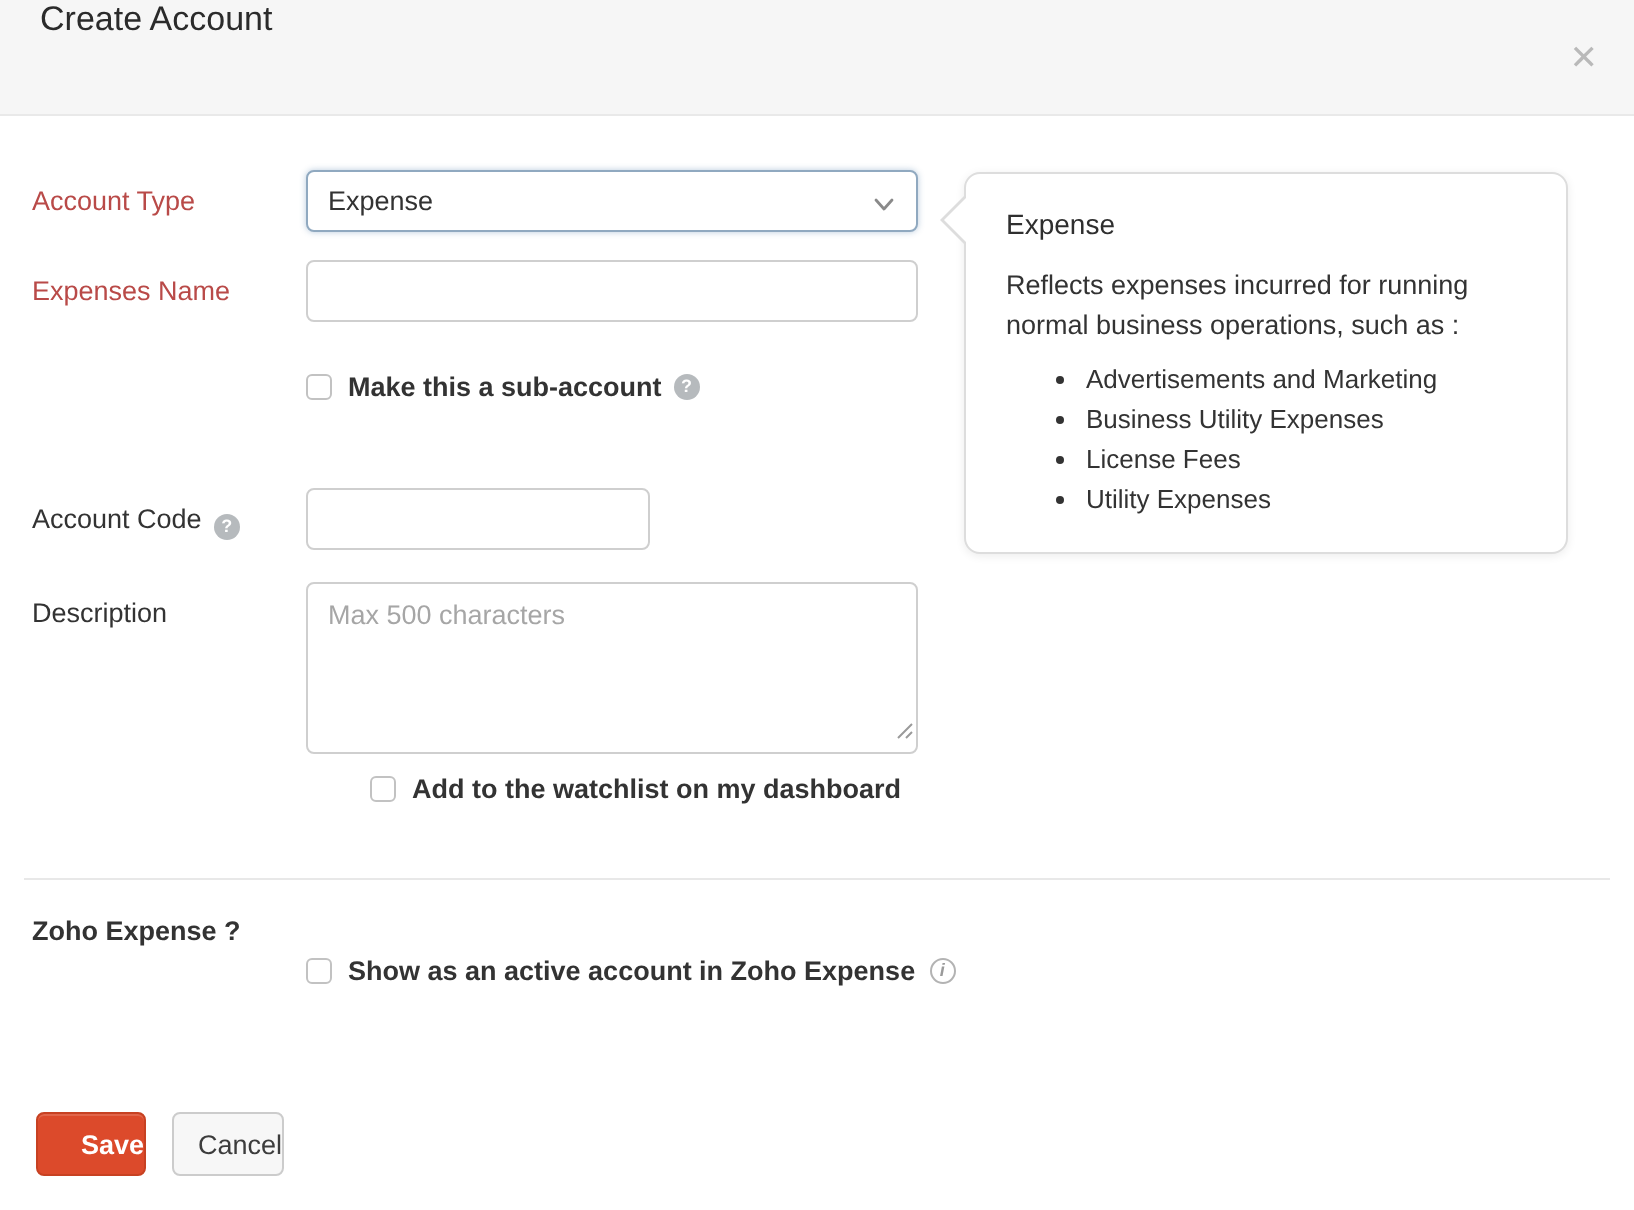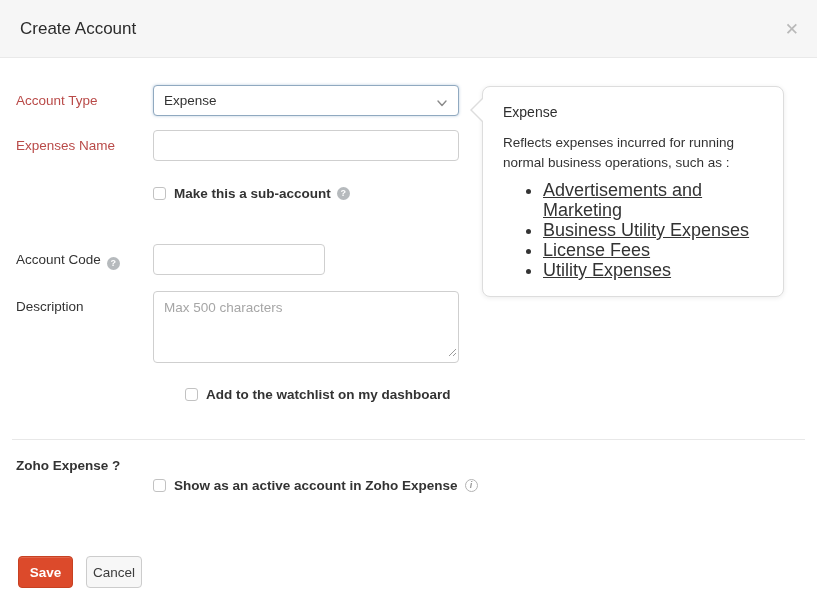--- a/index.html
+++ b/index.html
@@ -7,21 +7,21 @@
   body {
     font-family:"Liberation Sans","DejaVu Sans",sans-serif;
     background:#fff; color:#333; overflow:hidden;
   }
   .dialog { position:relative; width:817px; height:605px; background:#fff; }
 
   
   .dlg-header {
     position:absolute; left:0; top:0; width:817px; height:58px;
     background:#f6f6f6; border-bottom:1px solid #e9e9e9;
-    display:flex; align-items:center;
+    display:flex; 
   }
   .dlg-title { margin-left:20px; font-size:17px; color:#2b2b2b; font-weight:400; }
   .dlg-close {
     position:absolute; right:18px; top:50%; transform:translateY(-50%);
     font-size:17px; color:#b9b9b9; cursor:pointer; line-height:1;
     background:none; border:none; font-family:inherit;
   }
 
   
   .flabel { position:absolute; left:16px; font-size:13.5px; color:#333; }
@@ -59,36 +59,36 @@
     background:#b6babd; color:#fff; font-size:9px; font-weight:700;
     text-align:center; line-height:13px; margin-left:6px; vertical-align:-2px;
   }
   .i-icon {
     display:inline-block; width:13px; height:13px; border-radius:50%;
     border:1px solid #b3b3b3; color:#9a9a9a; font-size:9px; font-style:italic;
     font-weight:700; text-align:center; line-height:11px; margin-left:7px;
   }
 
   
-  .desc-wrap { position:absolute; left:153px; top:291px; width:306px; height:72px; }
+  .desc-wrap { position:absolute; left:153px; top:291px; width:306px; height:86px; }
   .desc-area {
     width:100%; height:100%; resize:none;
     border:1px solid #cfcfcf; border-radius:4px;
     font-family:inherit; font-size:13.5px; color:#333; padding:8px 10px;
     outline:none;
   }
   .desc-area::placeholder { color:#a6a6a6; }
   .resize-handle { position:absolute; right:2px; bottom:2px; }
 
   .divider { position:absolute; left:12px; right:12px; top:439px; height:1px; background:#e8e8e8; }
 
   
   .btn {
     position:absolute; top:556px; height:32px; border-radius:4px;
-    font-family:inherit; font-size:13.5px; cursor:pointer;
+    font-family:inherit; font-size:13.5px; cursor:pointer;text-align:right;
   }
   .btn-save {
     left:18px; width:55px; background:#dc4a2b; border:1px solid #c74122;
     color:#fff; font-weight:700;
     box-shadow:inset 0 1px 0 rgba(255,255,255,.15);
   }
   .btn-cancel {
     left:86px; width:56px; background:#f7f7f7; border:1px solid #ccc; color:#3c3c3c;
   }
 
@@ -105,21 +105,21 @@
     left:-13px; top:10px;
     border-width:13px 13px 13px 0; border-color:transparent #ddd transparent transparent;
   }
   .tooltip .arrow::after {
     content:""; left:1.5px; top:-12px;
     border-width:12px 12px 12px 0; border-color:transparent #fff transparent transparent;
   }
   .tt-title { font-size:14px; color:#2f2f2f; font-weight:400; margin-bottom:13px; }
   .tt-body { font-size:13.5px; color:#333; line-height:20px; }
   .tt-list { margin-top:7px; padding-left:40px; }
-  .tt-list li { font-size:18px; color:#333; line-height:20px;text-decoration:underline; }
+  .tt-list li { font-size:13px; color:#333; line-height:20px; }
 </style>
 </head>
 <body>
 
 <div class="dialog">
 
   <div class="dlg-header">
     <div class="dlg-title">Create Account</div>
     <button class="dlg-close">✕</button>
   </div>

